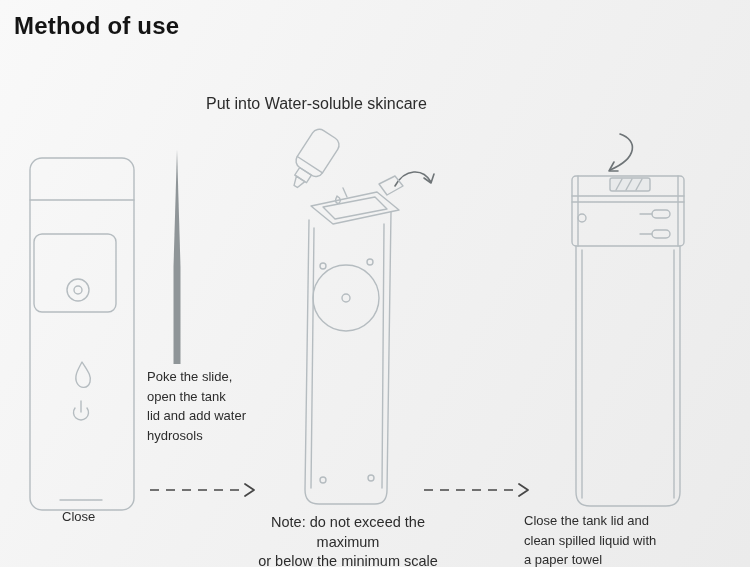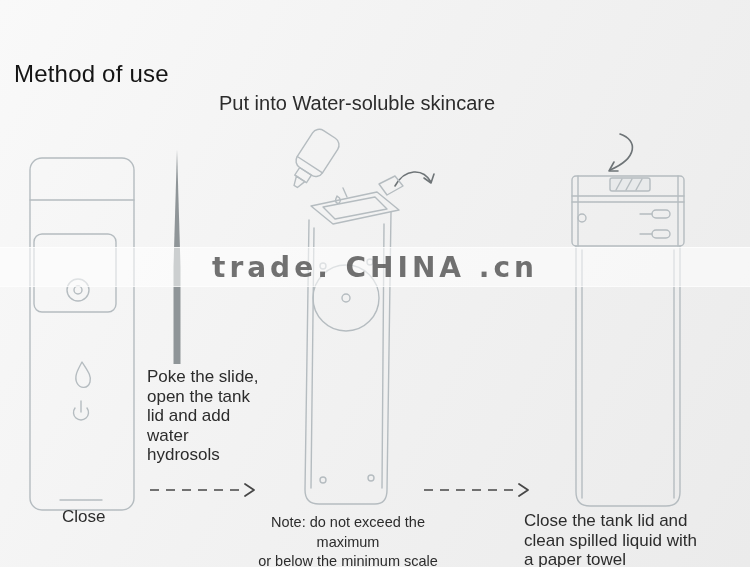--- a/index.html
+++ b/index.html
@@ -2,22 +2,22 @@
 <html><head>
 <meta charset="utf-8">
 <style>
   html,body{margin:0;padding:0;background:#d8d8d8;}
   .canvas{
     position:relative;width:750px;height:567px;overflow:hidden;
     background:linear-gradient(118deg,#f9f9f9 0%,#f2f2f2 45%,#ebebeb 100%);
     font-family:"Liberation Sans",sans-serif;
   }
   .abs{position:absolute;}
-  .title{font-size:24px;font-weight:400;color:#141414;letter-spacing:.2px;margin-top:48px;}
-  .caption{color:#2c2c2c;font-size:17px;line-height:19.5px;white-space:pre-line;}
+  .title{font-size:24px;font-weight:700;color:#141414;letter-spacing:.2px;}
+  .caption{color:#2c2c2c;font-size:13px;line-height:19.5px;white-space:pre-line;}
   .caption.small{font-size:14.5px;}
   .center{text-align:center;}
   svg{display:block;}
   .line{stroke:#b5bcc0;stroke-width:1.4;fill:none;stroke-linecap:round;stroke-linejoin:round;}
   .line-fill{stroke:#b5bcc0;stroke-width:1.4;fill:#e8eaeb;stroke-linejoin:round;}
   .darkline{stroke:#6e7477;stroke-width:1.6;fill:none;stroke-linecap:round;stroke-linejoin:round;}
   .dash{stroke:#474747;stroke-width:1.6;fill:none;stroke-dasharray:9 7;}
   .dashhead{stroke:#474747;stroke-width:1.8;fill:none;stroke-linecap:round;stroke-linejoin:round;}
   .needle-fill{fill:#8f9598;}
   .watermark-band{
@@ -33,21 +33,21 @@
     color:rgba(88,88,88,0.85);
   }
 </style>
 </head>
 <body>
 
 <div class="canvas">
 
   <div class="abs title" style="left:14px;top:12px;">Method of use</div>
 
-  <div class="abs caption" style="left:219px;top:94px;font-size:20px;">Put into Water-soluble skincare</div>
+  <div class="abs caption" style="left:206px;top:94px;font-size:16px;">Put into Water-soluble skincare</div>
 
   <svg class="abs" style="left:24px;top:150px;" width="126" height="368" viewBox="0 0 126 368">
     <g>
       <rect class="line" x="6" y="8" width="104" height="352" rx="12"></rect>
       <line class="line" x1="6" y1="50" x2="110" y2="50"></line>
       <rect class="line" x="10" y="84" width="82" height="78" rx="8"></rect>
       <circle class="line" cx="54" cy="140" r="11"></circle>
       <circle class="line" cx="54" cy="140" r="4"></circle>
       <path class="line" d="M58 212 C53 221 50 227 53 233 C56 239 64 239 66 232 C68 226 63 220 58 212 Z"></path>
       <g>
@@ -152,17 +152,14 @@
       <path class="line" d="M24 116 L24 362 Q24 376 38 376 L114 376 Q128 376 128 362 L128 116"></path>
       <line class="line" x1="30" y1="120" x2="30" y2="368"></line>
       <line class="line" x1="122" y1="120" x2="122" y2="368"></line>
     </g>
   </svg>
 
   <div class="abs caption" style="left:524px;top:511px;width:180px;">Close the tank lid and
 clean spilled liquid with
 a paper towel</div>
 
-  <div class="watermark-band">
-    <span class="watermark-text">trade. CHINA .cn</span>
-  </div>
 
 </div>
 
 </body></html>

